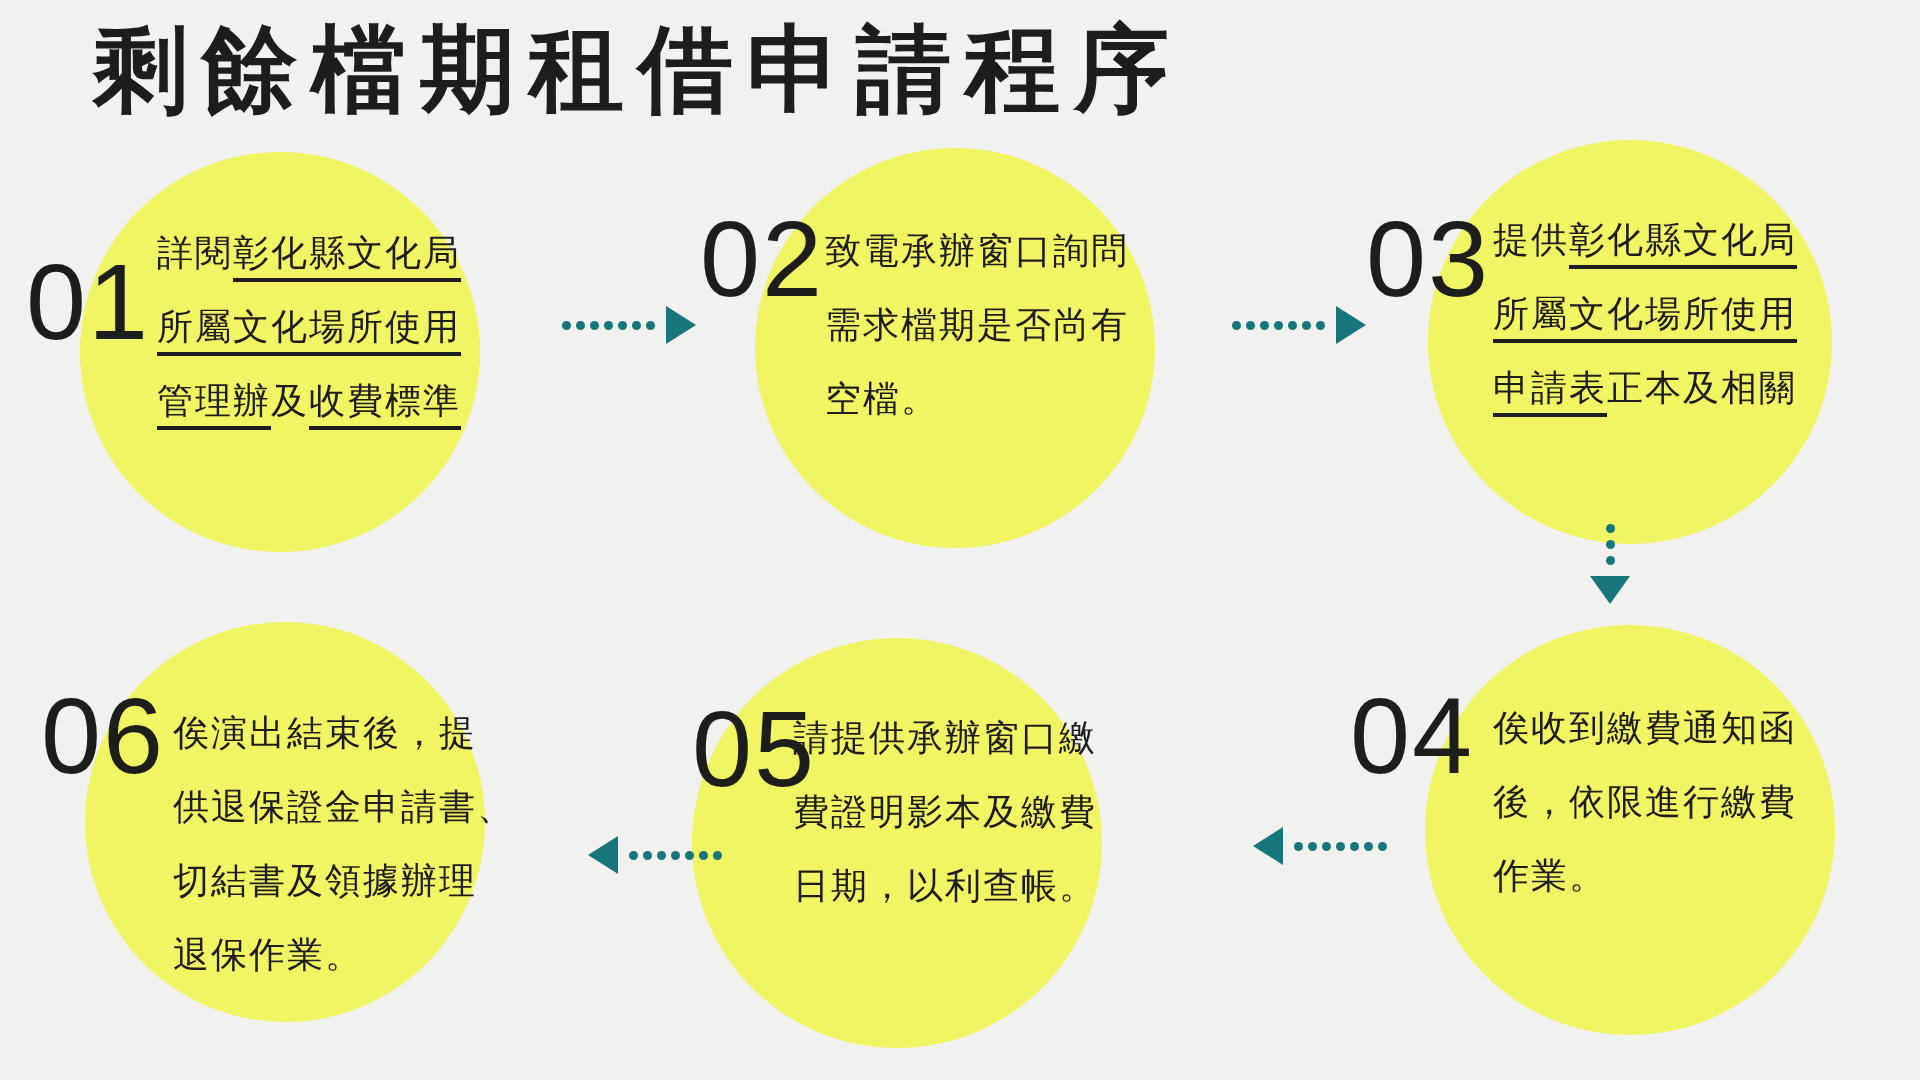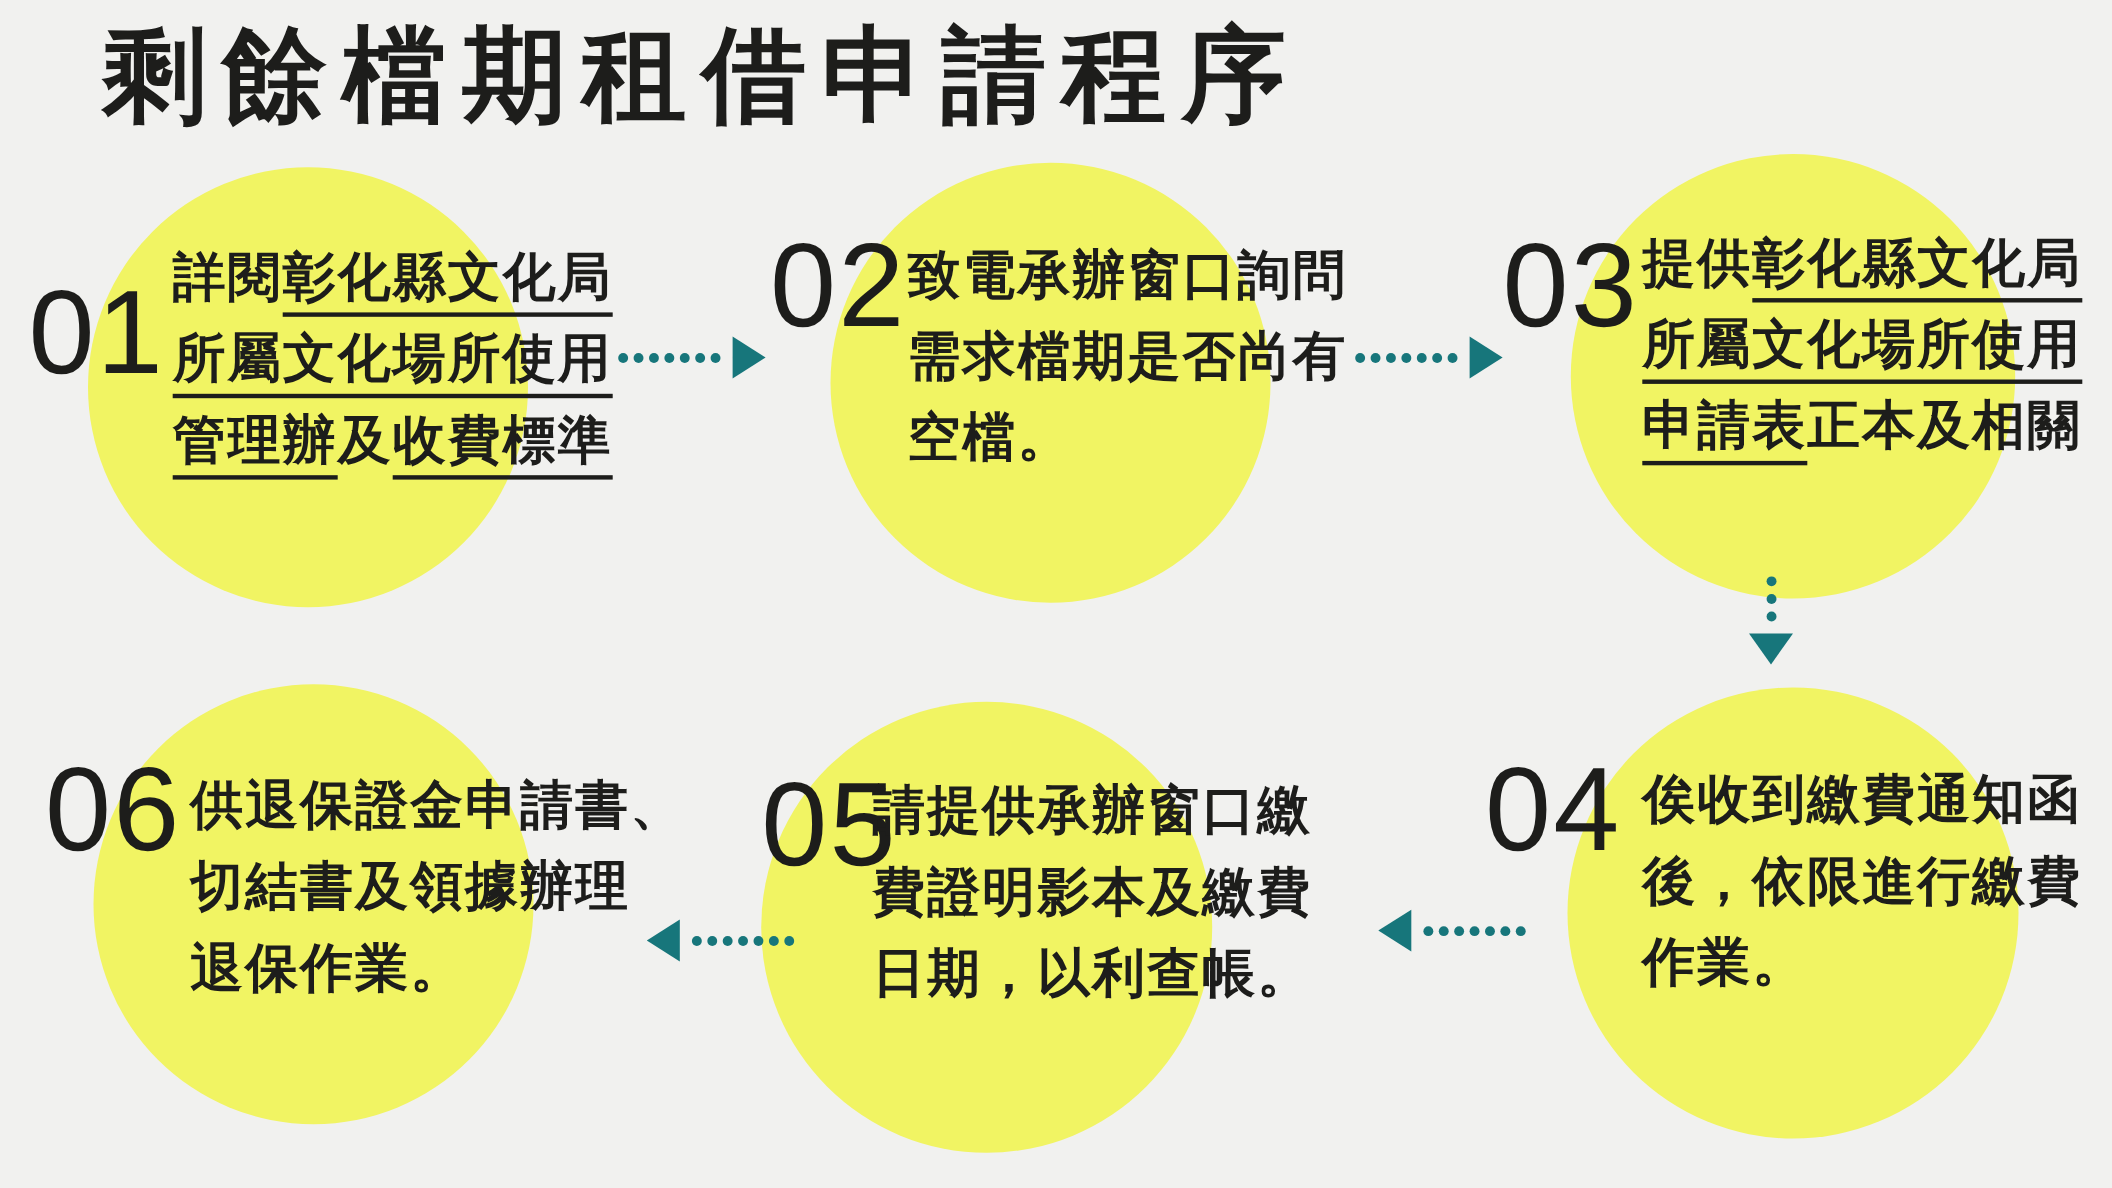--- a/index.html
+++ b/index.html
@@ -40,21 +40,21 @@
   }
   .n1{left:26px;  top:209px;margin-top:39px;}
   .n2{left:700px; top:205px;text-align:right;}
   .n3{left:1366px;top:205px;}
   .n4{left:1350px;top:682px;}
   .n5{left:648px; top:695px;margin-left:44px;}
   .n6{left:41px;  top:682px;}
 
   .step-text{
     position:absolute;
-    font-size:48px;line-height:74px;font-weight:700;
+    font-size:36px;line-height:74px;font-weight:400;
     letter-spacing:2px;color:var(--ink);white-space:nowrap;
   }
   .t1{left:157px; top:216px;}
   .t2{left:825px; top:214px;}
   .t3{left:1493px;top:203px;}
   .t4{left:1493px;top:691px;}
   .t5{left:793px; top:701px;text-align:center;}
   .t6{left:173px; top:696px;}
 
   .seg{display:inline;}
@@ -117,20 +117,21 @@
   <div class="num n5">05</div>
   <div class="step-text t5">
       <div><span class="seg">請提供承辦窗口繳</span></div>
       <div><span class="seg">費證明影本及繳費</span></div>
       <div><span class="seg">日期，以利查帳。</span></div>
     </div>
 
   <div class="circle c6"></div>
   <div class="num n6">06</div>
   <div class="step-text t6">
+      <div><span class="seg">俟演出結束後，提</span></div>
       <div><span class="seg">供退保證金申請書、</span></div>
       <div><span class="seg">切結書及領據辦理</span></div>
       <div><span class="seg">退保作業。</span></div>
     </div>
 
   <div class="arrow a1">
       <span class="dot"></span>
       <span class="dot"></span>
       <span class="dot"></span>
       <span class="dot"></span>

